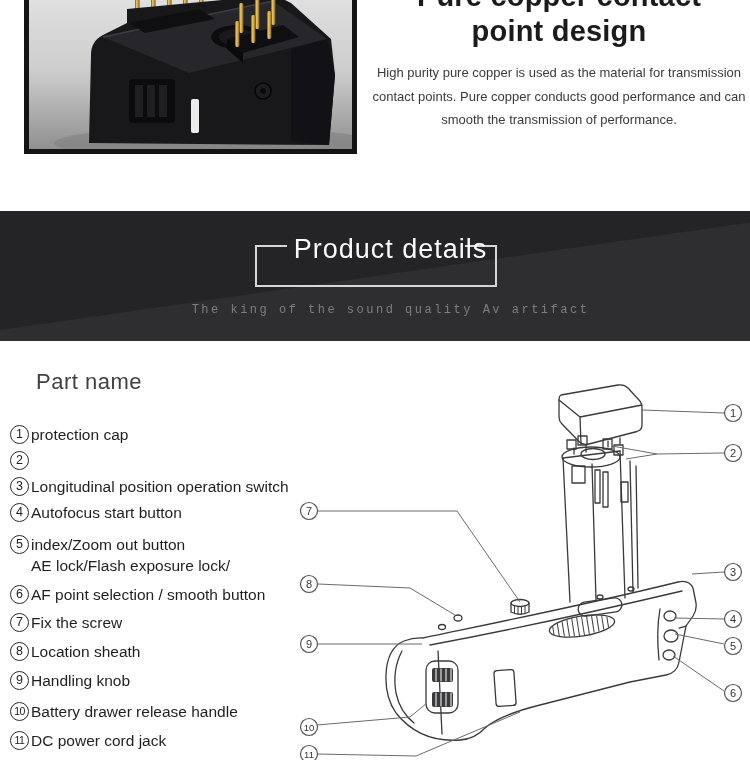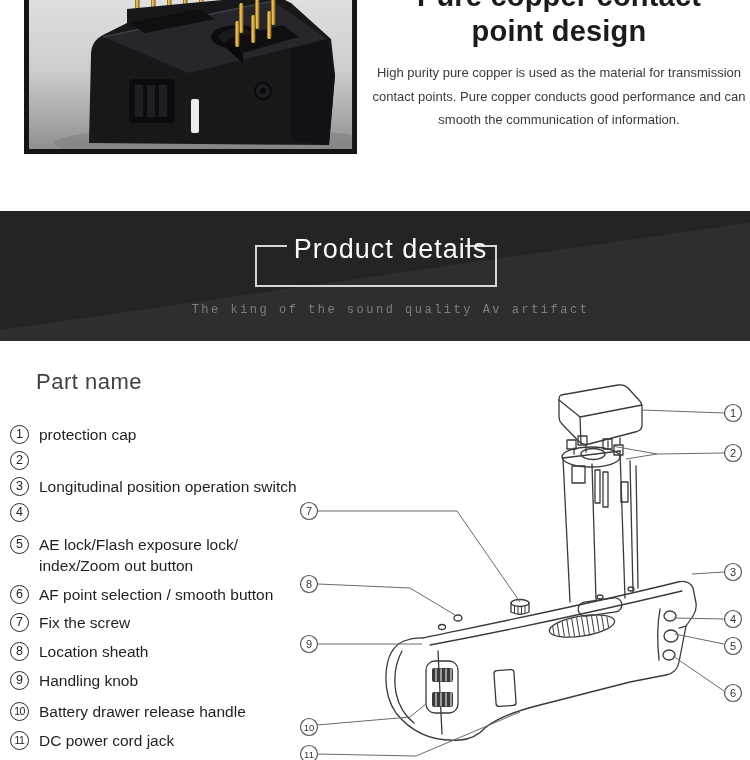--- a/index.html
+++ b/index.html
@@ -33,21 +33,21 @@
 
   
   .parts{position:absolute;left:0;top:341px;width:750px;height:419px;}
   .parts-heading{position:absolute;left:36px;top:28px;margin:0;font-size:22px;
                  font-weight:400;color:#404040;letter-spacing:0.5px;}
   .part-row{position:absolute;left:10px;display:flex;align-items:flex-start;}
   .part-num{flex:0 0 auto;width:19px;height:19px;margin-top:1px;border:1.5px solid #2a2a2a;
             border-radius:50%;box-sizing:border-box;font-size:12.5px;line-height:16px;
             text-align:center;color:#222;}
   .part-num.two{font-size:10.5px;letter-spacing:-0.5px;}
-  .part-label{margin-left:10px;font-size:15.5px;line-height:21px;color:#1f1f1f;}
+  .part-label{margin-left:2px;font-size:15.5px;line-height:21px;color:#1f1f1f;}
   .diagram{position:absolute;left:290px;top:19px;}
 </style>
 </head>
 <body>
 
 <div class="page">
 
   <div class="photo-frame">
     <svg width="323" height="174" viewBox="0 0 323 174">
       <defs>
@@ -105,21 +105,21 @@
   </div>
 
   <div class="feature-text">
     <h2 class="feature-title">
       <div>Pure copper contact</div>
       <div>point design</div>
     </h2>
     <div class="feature-body">
       <div>High purity pure copper is used as the material for transmission</div>
       <div>contact points. Pure copper conducts good performance and can</div>
-      <div>smooth the communication of information.</div>
+      <div>smooth the transmission of performance.</div>
     </div>
   </div>
 
   <div class="banner">
     <div class="shade"></div>
     <div class="pd-frame">
       <span class="seg left"></span>
       <span class="seg right"></span>
     </div>
     <div class="banner-title">Product details</div>
@@ -135,26 +135,27 @@
     </div>
     <div class="part-row" style="top:109px">
       <span class="part-num">2</span>
     </div>
     <div class="part-row" style="top:135px">
       <span class="part-num">3</span>
       <span class="part-label">Longitudinal position operation switch</span>
     </div>
     <div class="part-row" style="top:161px">
       <span class="part-num">4</span>
+      <span class="part-label">Autofocus start button</span>
     </div>
     <div class="part-row" style="top:193px">
       <span class="part-num">5</span>
       <span class="part-label">
+        <div>index/Zoom out button</div>
         <div>AE lock/Flash exposure lock/</div>
-        <div>index/Zoom out button</div>
       </span>
     </div>
     <div class="part-row" style="top:243px">
       <span class="part-num">6</span>
       <span class="part-label">AF point selection / smooth button</span>
     </div>
     <div class="part-row" style="top:271px">
       <span class="part-num">7</span>
       <span class="part-label">Fix the screw</span>
     </div>

